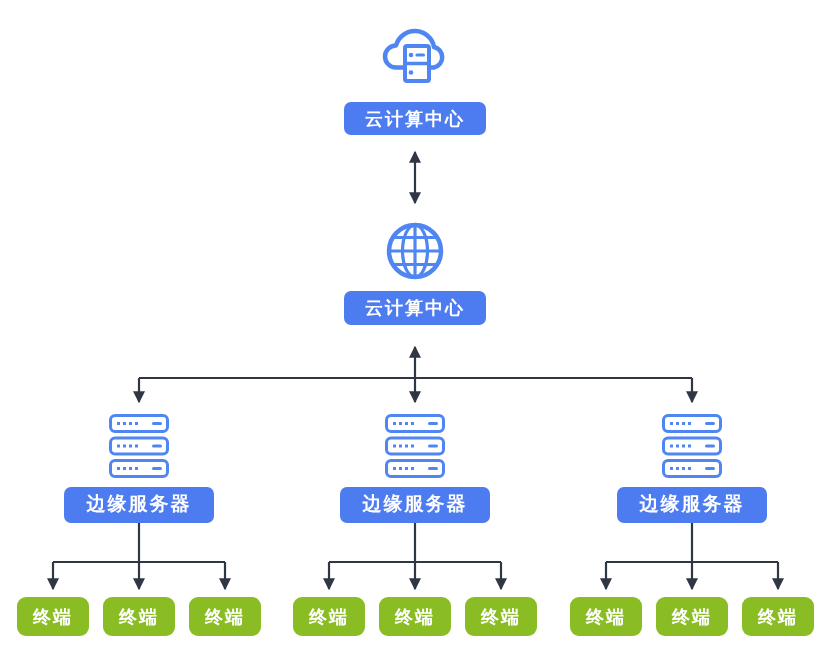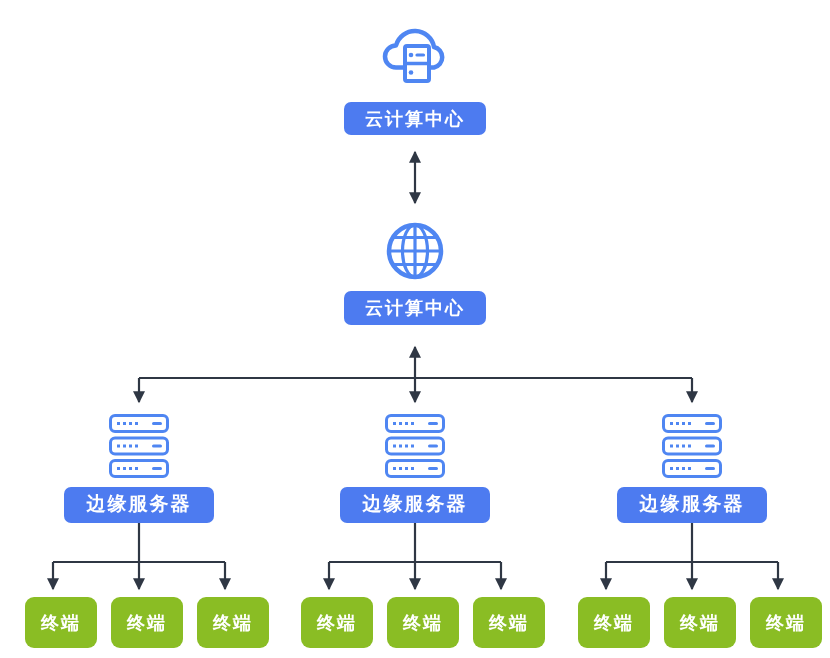--- a/index.html
+++ b/index.html
@@ -44,21 +44,21 @@
   #globe-icon   { left: 385px; top: 221px; width: 60px; height: 60px; }
   #network-label{ left: 344px; top: 291px; width: 142px; height: 34px; font-size: 18px; }
 
   
   .server-icon { top: 414px; width: 60px; height: 64px; }
   #server-icon-0 { left: 109px; } #server-icon-1 { left: 385px; } #server-icon-2 { left: 662px; }
   .edge-label { top: 487px; width: 150px; height: 36px; font-size: 19px; font-family: Liberation Mono, monospace; }
   #edge-label-0 { left: 64px; } #edge-label-1 { left: 340px; } #edge-label-2 { left: 617px; }
 
   
-  .terminal { top: 597px; width: 72px; height: 51px; font-size: 18px; margin-left: 8px; }
+  .terminal { top: 597px; width: 72px; height: 39px; font-size: 18px; }
   #t-0-0 { left: 17px; }  #t-0-1 { left: 103px; } #t-0-2 { left: 189px; }
   #t-1-0 { left: 293px; } #t-1-1 { left: 379px; } #t-1-2 { left: 465px; }
   #t-2-0 { left: 570px; } #t-2-1 { left: 656px; } #t-2-2 { left: 742px; }
 </style>
 </head>
 <body>
 
 <div class="canvas">
 
   <svg class="connectors" viewBox="0 0 830 658" aria-hidden="true">

